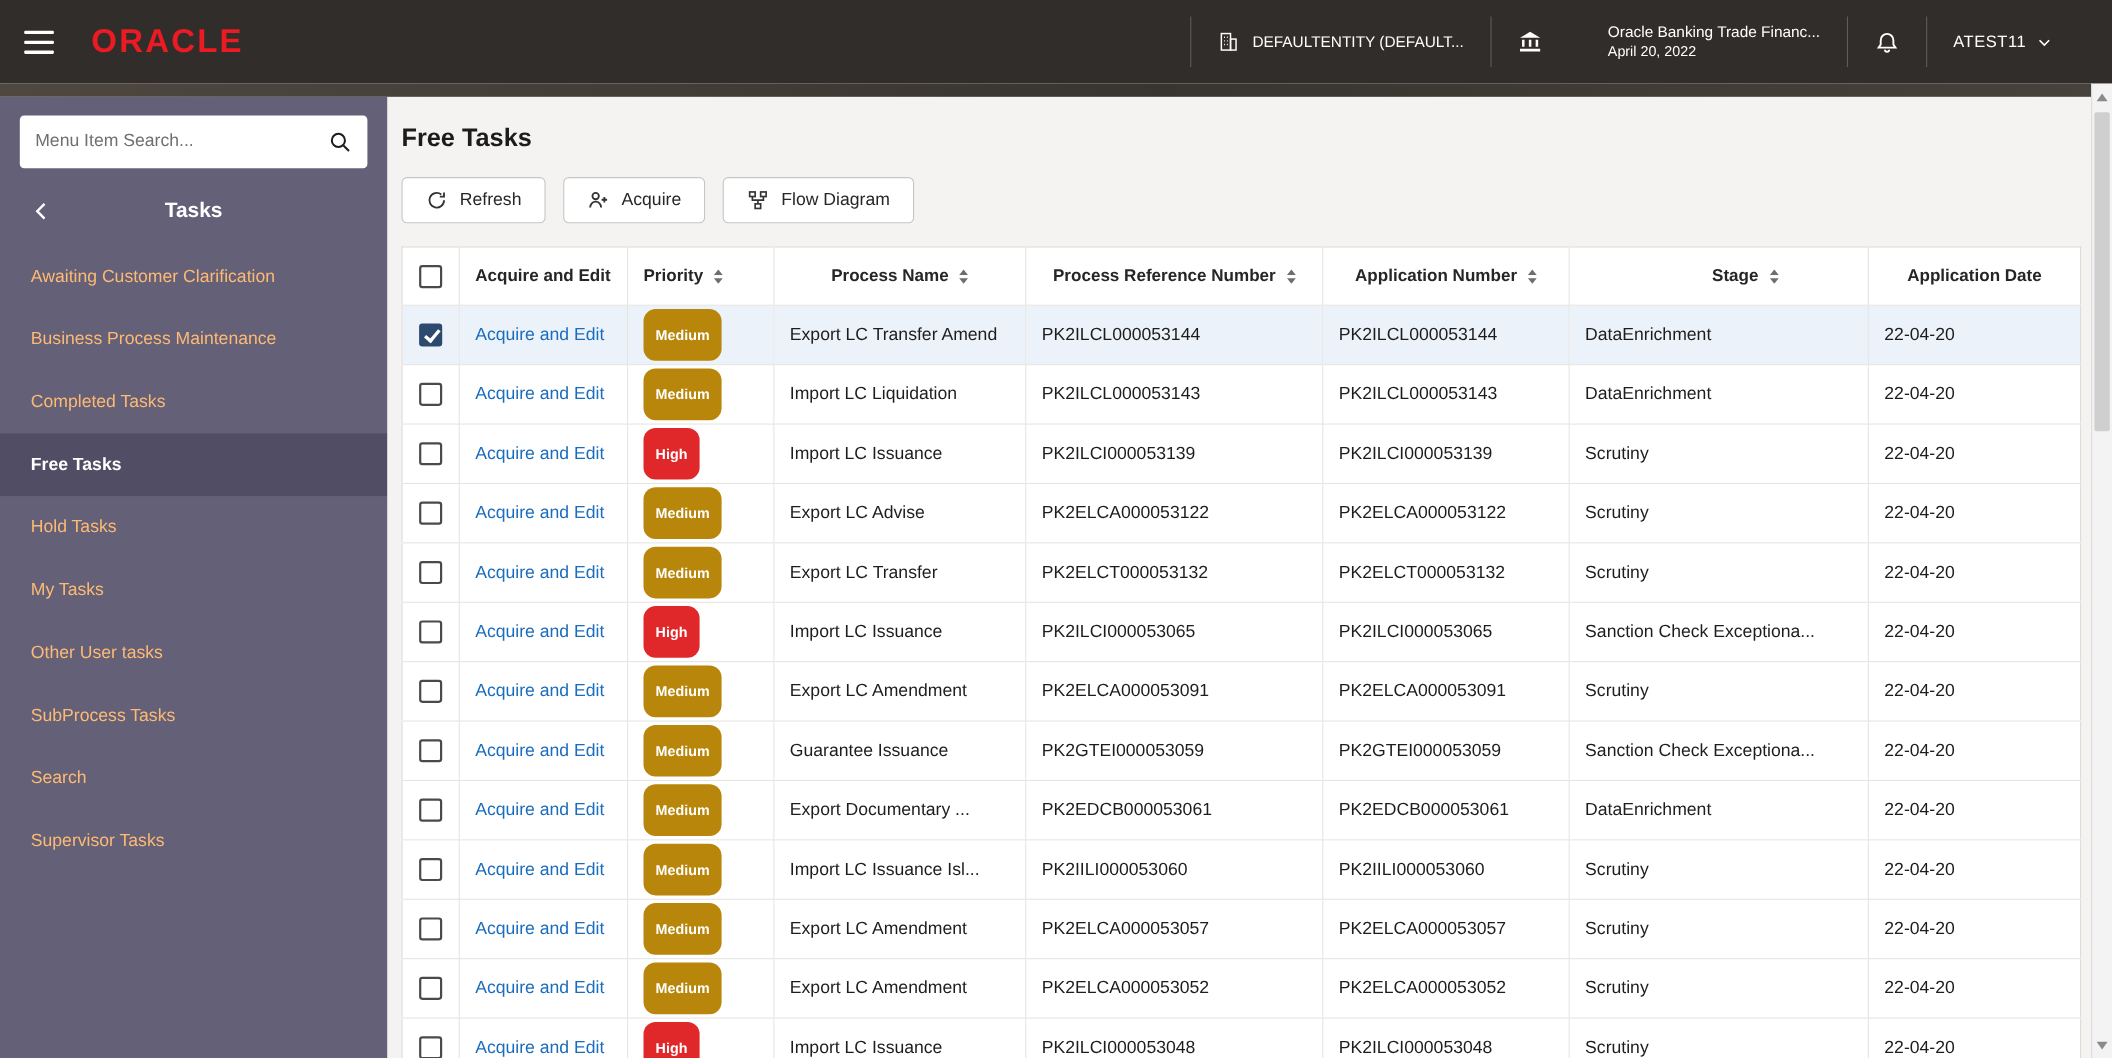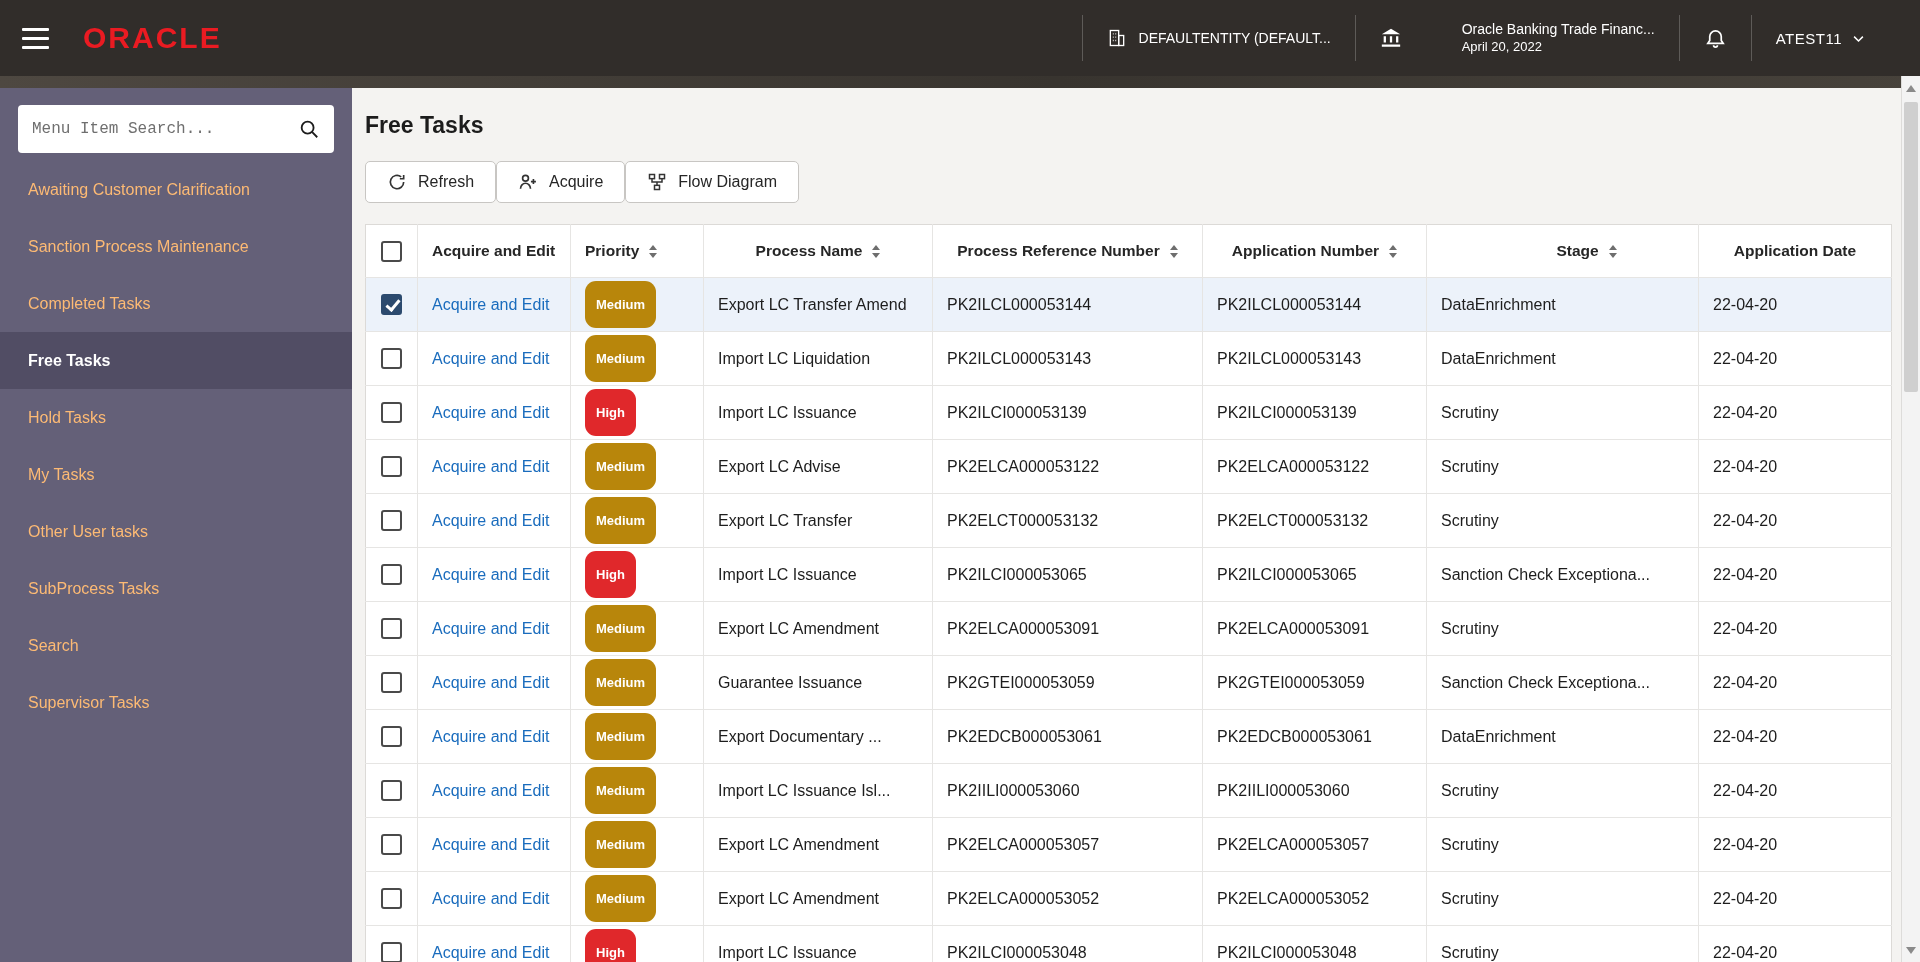--- a/index.html
+++ b/index.html
@@ -33,33 +33,33 @@
 
   
   .band{height:12px;background:linear-gradient(90deg,#4e4841,#38342f 55%,#47423b);}
 
   
   .app{display:flex;height:874px;position:relative;}
 
   
   .sidebar{width:352px;background:var(--sidebar-bg);flex-shrink:0;color:#eceaf3;overflow:hidden;}
   .search-wrap{margin:17px 18px 8px;background:#fff;border-radius:4px;height:48px;display:flex;align-items:center;padding:0 14px;}
-  .search-wrap input{border:0;outline:0;flex:1;font-size:16px;font-family:Liberation Mono, monospace;color:#15803d;background:transparent;}
+  .search-wrap input{border:0;outline:0;flex:1;font-size:16px;font-family:Liberation Sans, sans-serif;color:#15803d;background:transparent;}
   .search-wrap input::placeholder{color:#6f6f6f;}
   .search-icon{display:flex;color:#1c1c1c;cursor:pointer;}
   .tasks-head{position:relative;height:62px;display:flex;align-items:center;justify-content:center;margin-top:4px;}
   .back{position:absolute;left:28px;display:flex;cursor:pointer;}
   .tasks-title{font-size:19px;font-weight:bold;color:#fff;}
   .side-item{height:57px;display:flex;align-items:center;padding-left:28px;font-size:16px;color:#fdba74;cursor:pointer;white-space:nowrap;}
   .side-item.selected{background:var(--sidebar-selected);color:#fff;font-weight:bold;}
 
   
   .main{flex:1;padding:24px 0 0 13px;overflow:hidden;}
   .page-title{font-size:23px;font-weight:bold;color:#1c1c1c;}
-  .toolbar{display:flex;gap:0;margin-top:22px;}
+  .toolbar{display:flex;gap:16px;margin-top:22px;}
   .tbtn{display:inline-flex;align-items:center;gap:11px;background:#fff;border:1px solid #c8c6c3;border-radius:5px;height:42px;padding:0 21px;font-size:16px;color:#262626;cursor:pointer;font-family:inherit;}
   .tbtn .icon{display:flex;color:#333;}
 
   
   .table-wrap{margin-top:21px;}
   table{border-collapse:collapse;table-layout:fixed;width:1526px;background:#fff;border:1px solid #dcdad7;}
   th,td{border-right:1px solid #e6e5e3;border-bottom:1px solid #e6e5e3;overflow:hidden;white-space:nowrap;}
   th:last-child,td:last-child{border-right:0;}
   thead th{height:53px;font-size:15.5px;font-weight:bold;color:#262626;background:#fff;}
   thead th:nth-child(1){width:52px;}
@@ -155,23 +155,31 @@
   <aside class="sidebar">
     <div class="search-wrap">
       <input type="text" placeholder="Menu Item Search..." style="">
       <span class="search-icon">
         <svg width="22" height="22" viewBox="0 0 24 24" fill="none" stroke="currentColor" stroke-width="2">
             <circle cx="10.5" cy="10.5" r="6.5"></circle>
             <path d="M15.5 15.5 21 21"></path>
           </svg>
       </span>
     </div>
+    <div class="tasks-head">
+      <span class="back">
+        <svg width="20" height="20" viewBox="0 0 24 24" fill="none" stroke="#ffffff" stroke-width="2.6">
+            <path d="M15 4l-8 8 8 8"></path>
+          </svg>
+      </span>
+      <span class="tasks-title">Tasks</span>
+    </div>
     <nav>
         <div class="side-item">Awaiting Customer Clarification</div>
-        <div class="side-item">Sanction Process Maintenance</div>
+        <div class="side-item">Business Process Maintenance</div>
         <div class="side-item">Completed Tasks</div>
         <div class="side-item selected">Free Tasks</div>
         <div class="side-item">Hold Tasks</div>
         <div class="side-item">My Tasks</div>
         <div class="side-item">Other User tasks</div>
         <div class="side-item">SubProcess Tasks</div>
         <div class="side-item">Search</div>
         <div class="side-item">Supervisor Tasks</div>
       </nav>
   </aside>

